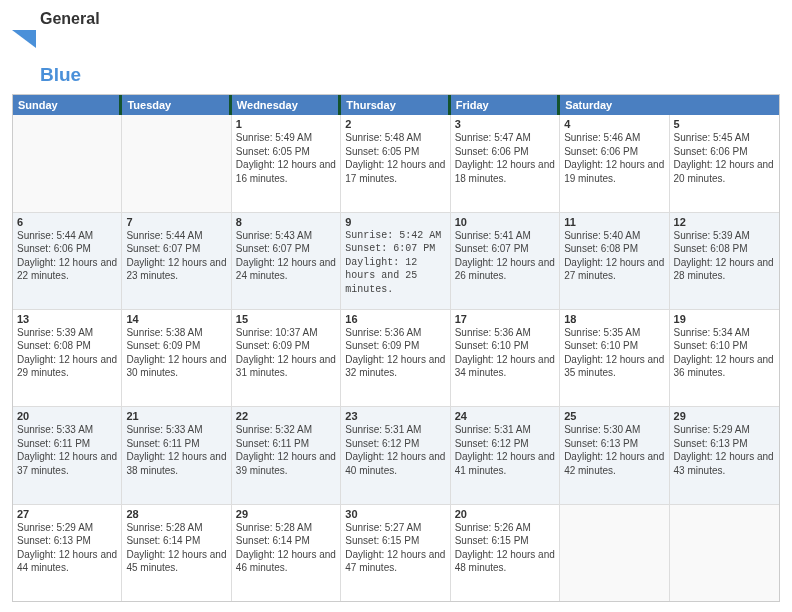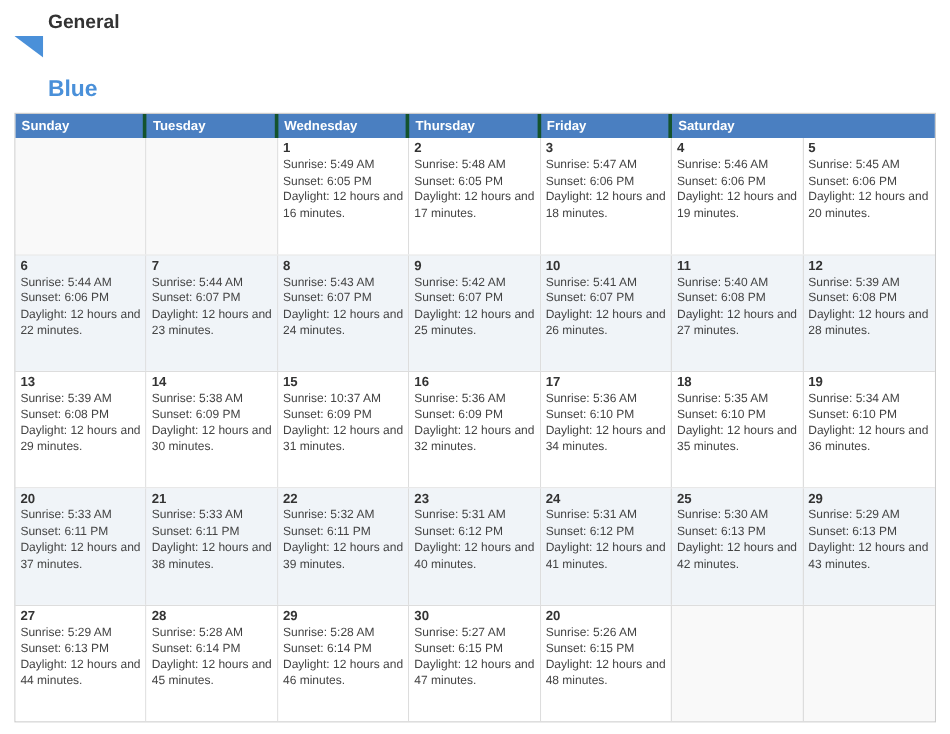--- a/index.html
+++ b/index.html
@@ -177,21 +177,21 @@
 Daylight: 12 hours and 23 minutes.</div>
           </div>
           <div class="cal-cell">
             <div class="day-num">8</div>
             <div class="cell-text" style="white-space: pre-line;">Sunrise: 5:43 AM
 Sunset: 6:07 PM
 Daylight: 12 hours and 24 minutes.</div>
           </div>
           <div class="cal-cell">
             <div class="day-num">9</div>
-            <div class="cell-text" style="white-space: pre-line;">Sunrise: 5:42 AM
+            <div class="cell-text" style="white-space: pre-line; font-family: Liberation Mono, monospace;">Sunrise: 5:42 AM
 Sunset: 6:07 PM
 Daylight: 12 hours and 25 minutes.</div>
           </div>
           <div class="cal-cell">
             <div class="day-num">10</div>
             <div class="cell-text" style="white-space: pre-line;">Sunrise: 5:41 AM
 Sunset: 6:07 PM
 Daylight: 12 hours and 26 minutes.</div>
           </div>
           <div class="cal-cell">

